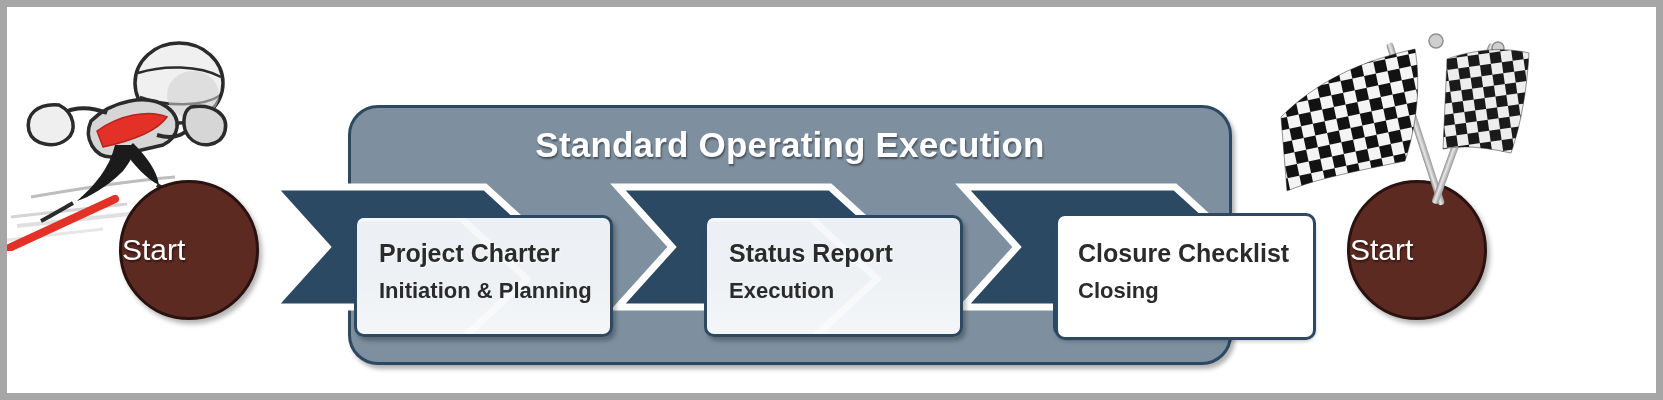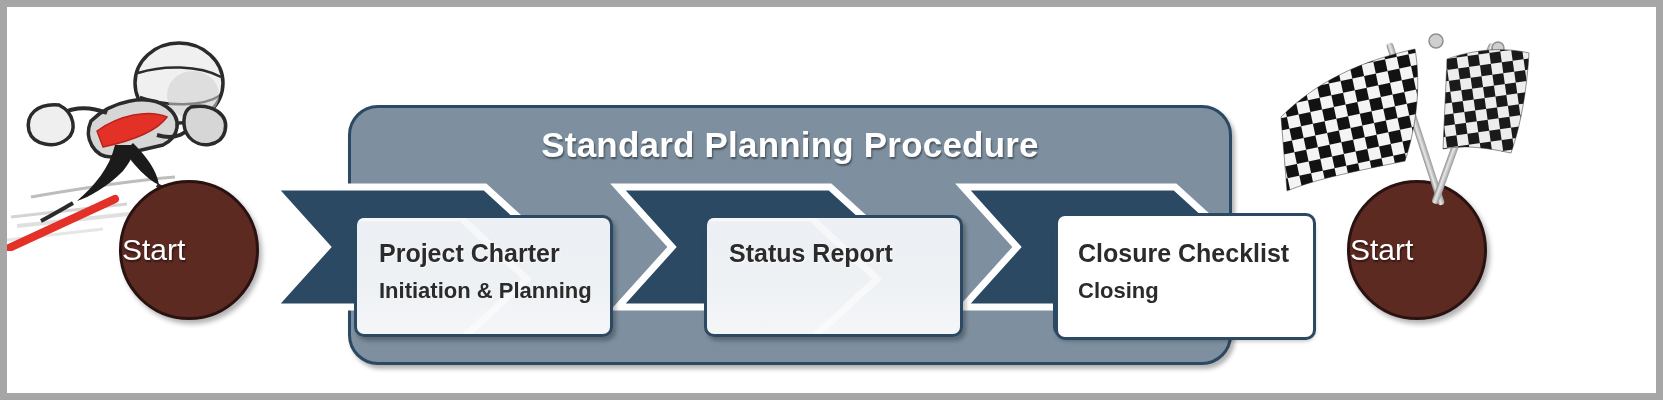--- a/index.html
+++ b/index.html
@@ -176,21 +176,21 @@
         <path d="M184 86 C206 82 222 94 218 110 C214 126 192 128 182 116 C174 106 176 90 184 86 Z" fill="#d6d6d6" stroke="#2b2b2b" stroke-width="3.5"></path>
 
         <path d="M108 124 C102 148 88 164 70 180 C82 176 100 166 116 150 C124 140 128 132 126 124 Z" fill="#1b1b1b"></path>
         <path d="M126 122 C140 136 150 150 152 164 C140 158 126 144 118 130 Z" fill="#1b1b1b"></path>
         <path d="M66 182 C52 190 42 196 34 200" stroke="#2b2b2b" stroke-width="4" fill="none"></path>
         <path d="M150 164 C160 170 170 174 180 176" stroke="#2b2b2b" stroke-width="4" fill="none"></path>
       </svg>
     </div>
 
     <div class="sop-panel"></div>
-    <div class="sop-title">Standard Planning Procedure</div>
+    <div class="sop-title">Standard Operating Execution</div>
 
     <div class="chev" id="chev-1">
       <svg viewBox="0 0 286 128" xmlns="http://www.w3.org/2000/svg">
         <path d="M4 4 L216 4 L282 64 L216 124 L4 124 L58 64 Z" fill="#2c4963" stroke="#ffffff" stroke-width="7" stroke-linejoin="miter"></path>
       </svg>
     </div>
     <div class="chev" id="chev-2">
       <svg viewBox="0 0 286 128" xmlns="http://www.w3.org/2000/svg">
         <path d="M4 4 L216 4 L282 64 L216 124 L4 124 L58 64 Z" fill="#2c4963" stroke="#ffffff" stroke-width="7" stroke-linejoin="miter"></path>
       </svg>
@@ -216,20 +216,21 @@
     </div>
 
     <div class="card" id="card-2">
       <div class="ghost">
         <svg viewBox="0 0 270 130" xmlns="http://www.w3.org/2000/svg">
           <path d="M4 4 L200 4 L266 65 L200 126 L4 126 L58 65 Z" fill="none" stroke="#ffffff" stroke-width="7" stroke-linejoin="miter"></path>
         </svg>
       </div>
       <div class="card-text">
         <div class="card-title">Status Report</div>
+        <div class="card-sub">Execution</div>
       </div>
     </div>
 
     <div class="card" id="card-3">
       <div class="ghost">
         <svg viewBox="0 0 270 130" xmlns="http://www.w3.org/2000/svg">
           <path d="M4 4 L200 4 L266 65 L200 126 L4 126 L58 65 Z" fill="none" stroke="#ffffff" stroke-width="7" stroke-linejoin="miter"></path>
         </svg>
       </div>
       <div class="card-text">

